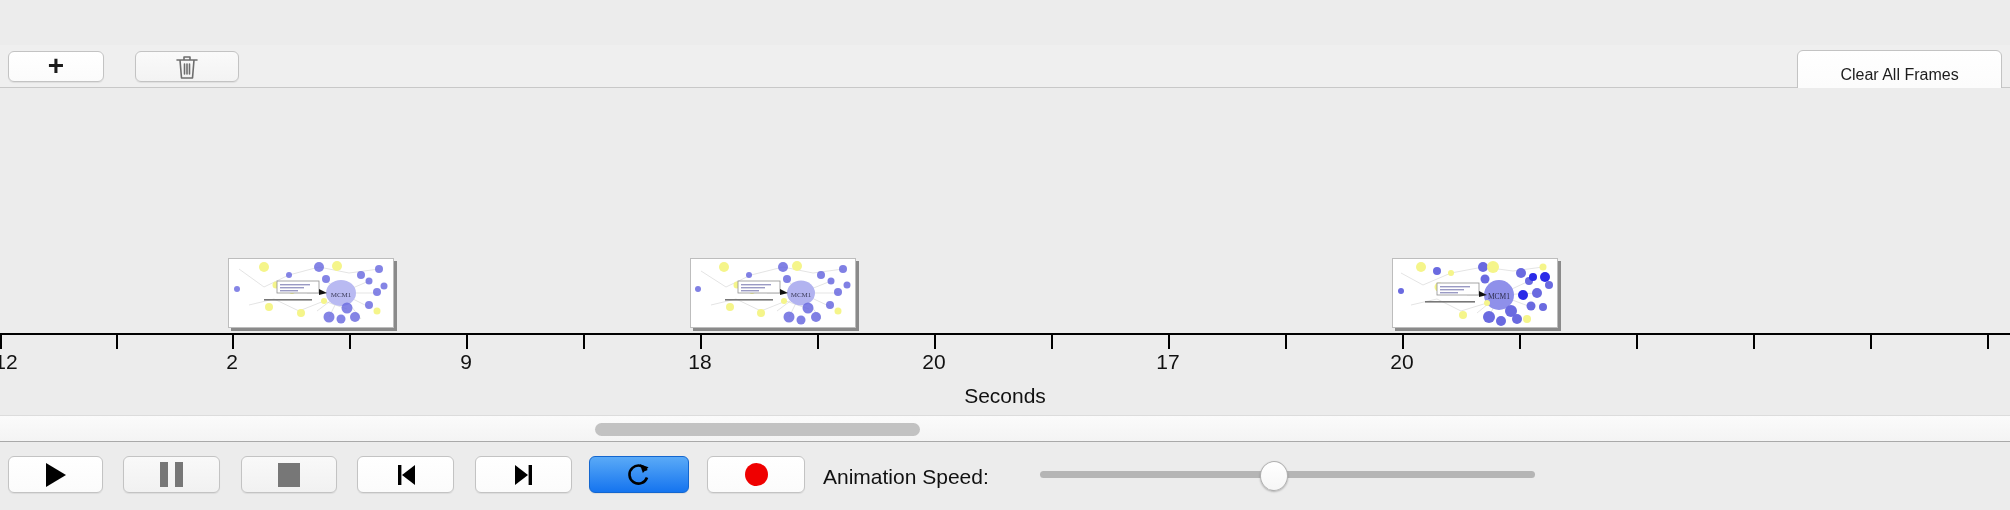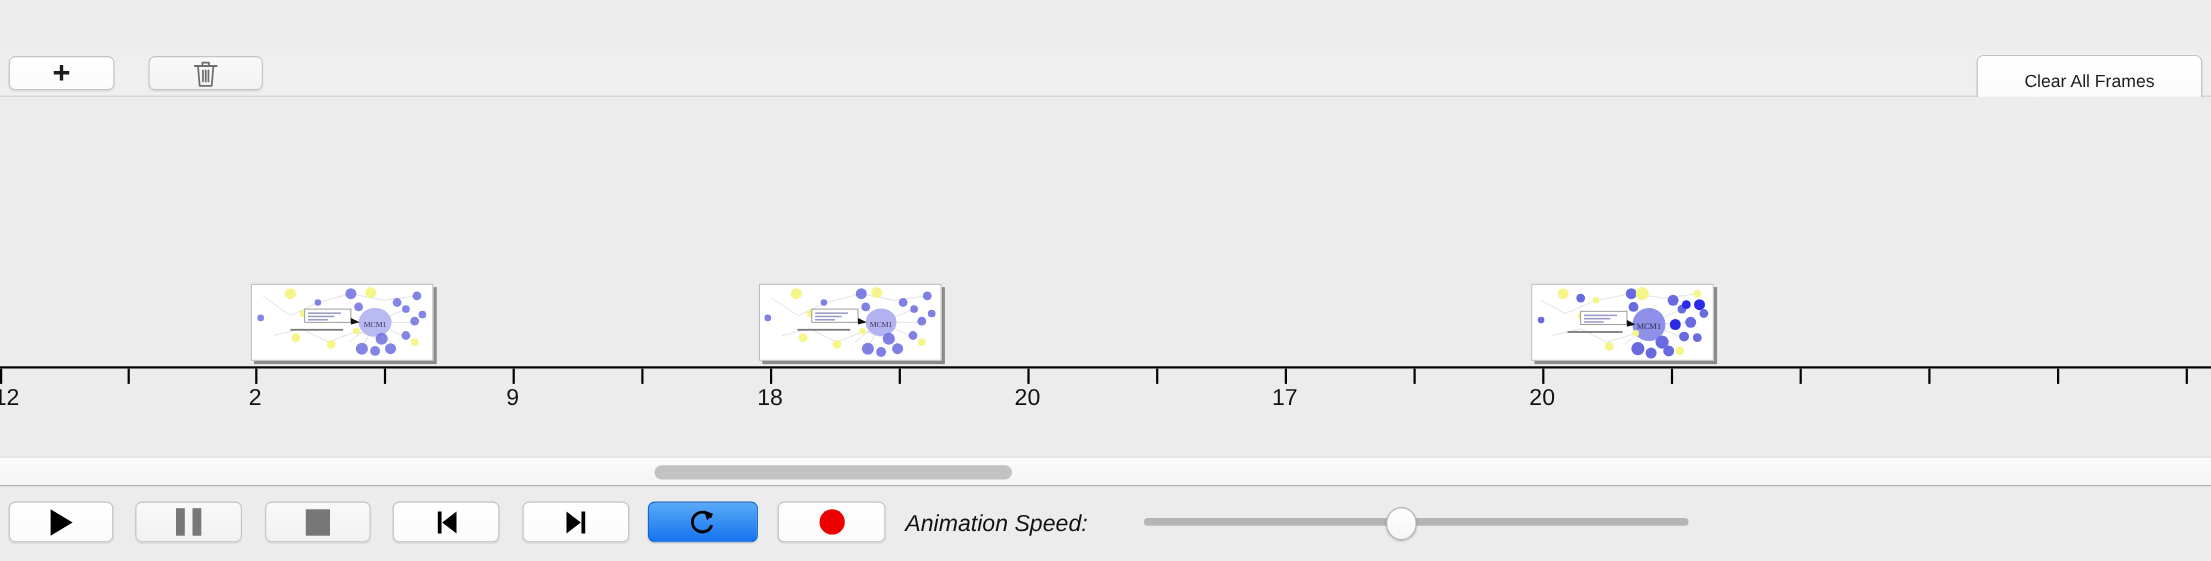--- a/index.html
+++ b/index.html
@@ -83,21 +83,21 @@
   .scrollbar{
     position:absolute;left:0;top:415px;width:2010px;height:25px;
     background:linear-gradient(#fbfbfb,#f4f4f4);
     border-top:1px solid #dcdcdc;
   }
   .scroll-thumb{position:absolute;top:7px;height:13px;background:#c2c2c2;border-radius:7px;}
 
   
   .controls{
     position:absolute;left:0;top:441px;width:2010px;height:69px;
-    background:#ececec;border-top:1px solid #a9a9a9;font-style:italic;
+    background:#ececec;border-top:1px solid #a9a9a9;
   }
   .ctl{
     position:absolute;top:14px;height:37px;box-sizing:border-box;
     border:1px solid #c3c3c3;border-radius:6px;
     background:linear-gradient(#ffffff,#fbfbfb);
     box-shadow:0 1px 1px rgba(0,0,0,.07);
     display:flex;align-items:center;justify-content:center;cursor:default;
   }
   .ctl.dim{background:linear-gradient(#f9f9f9,#f1f1f1);}
   .ctl.active{
@@ -324,20 +324,21 @@
     <div class="tick" style="left:1987px;"></div>
 
     <div class="tick-label" style="left:6px;">12</div>
     <div class="tick-label" style="left:232px;">2</div>
     <div class="tick-label" style="left:466px;">9</div>
     <div class="tick-label" style="left:700px;">18</div>
     <div class="tick-label" style="left:934px;">20</div>
     <div class="tick-label" style="left:1168px;">17</div>
     <div class="tick-label" style="left:1402px;">20</div>
 
+    <div class="axis-label">Seconds</div>
   </div>
 
   <div class="scrollbar">
     <div class="scroll-thumb" style="left:595px;width:325px;"></div>
   </div>
 
   <div class="controls">
 
     <div class="ctl" style="left:8px;width:95px;">
       <span class="tri"></span>

